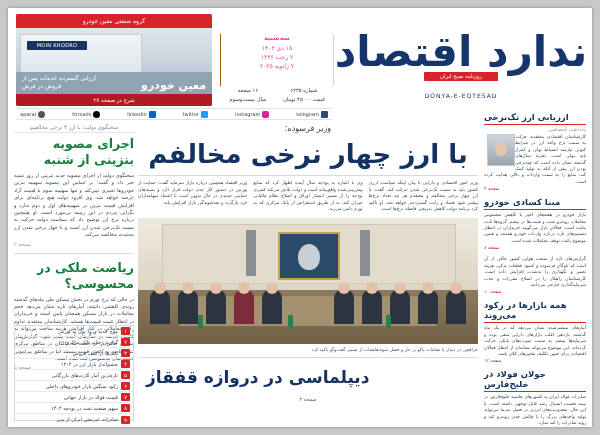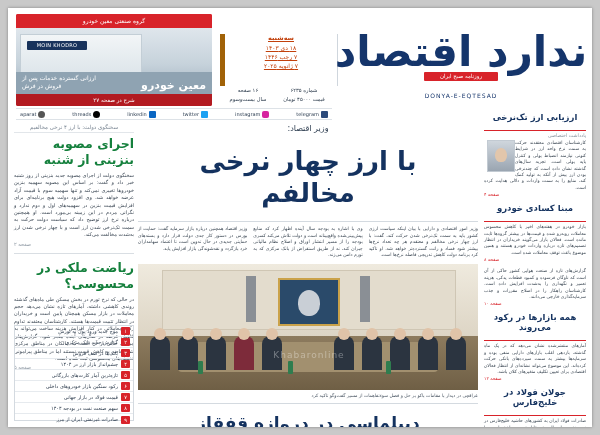--- a/index.html
+++ b/index.html
@@ -92,22 +92,22 @@
     font-size:6px;color:#15356b;letter-spacing:1px;
   }
   .logo-red-tab{
     position:absolute;right:88px;top:60px;width:74px;height:9px;background:#d8232a;
     color:#fff;font-size:5.5px;line-height:9px;text-align:center;border-radius:1px;
   }
 
   
   .issue{
     position:absolute;left:212px;top:26px;width:112px;height:52px;
-    border-right:1px solid #cfd6dd;border-left:5px solid #a16207;
-    text-align:center;color:#c2410c;text-decoration:underline;
+    border-right:1px solid #cfd6dd;border-left:1px solid #a16207;
+    text-align:center;color:#ec4899;
   }
   .issue div{font-size:6px;line-height:9px;}
   .issue .d0{font-weight:bold;font-size:6.5px;}
   .issue-grid{
     position:absolute;left:212px;top:78px;width:112px;height:18px;
     display:flex;flex-wrap:wrap;
   }
   .issue-grid span{width:50%;font-size:5.2px;line-height:9px;text-align:center;color:#2c3b4c;}
 
   
@@ -167,21 +167,21 @@
     width:9px;height:8px;border-radius:1px;background:#d8232a;color:#fff;
     font-size:5px;line-height:8px;text-align:center;flex:0 0 auto;
   }
   .idx-txt{font-size:5px;color:#2c3b4c;line-height:11px;white-space:nowrap;overflow:hidden;}
 
   
   .c-kicker{
     font-size:8px;color:#2a3a4d;text-align:center;margin:0 0 2px 0;
   }
   .c-head{
-    margin:12px;font-size:26px;line-height:32px;color:#14325f;text-align:center;font-weight:bold;
+    margin:5px;font-size:26px;line-height:32px;color:#14325f;text-align:center;font-weight:bold;
   }
   .c-rule{height:1px;background:#d4dae0;margin:5px 0 4px;}
   .c-cols{
     display:flex;gap:6px;direction:rtl;
   }
   .c-cols p{
     margin:0;flex:1;font-size:4.6px;line-height:6.6px;color:#3c4854;text-align:justify;
   }
   .photo{
     position:relative;margin-top:5px;width:340px;height:126px;
@@ -207,31 +207,31 @@
   .ph-bottle.b1{left:60px;}.ph-bottle.b2{left:150px;}.ph-bottle.b3{left:248px;}
   .ph-watermark{
     position:absolute;left:96px;top:86px;width:150px;text-align:center;
     color:rgba(255,255,255,.35);font-size:9px;letter-spacing:1px;
   }
   .photo-caption{
     margin-top:3px;font-size:4.6px;line-height:6.4px;color:#4a5663;text-align:justify;direction:rtl;
   }
   .c-sub-rule{height:1px;background:#d4dae0;margin:4px 0 3px;}
   .c-sub-head{
-    margin:8px;font-size:17px;line-height:22px;color:#14325f;text-align:center;font-weight:bold;
+    margin:8px;font-size:17px;line-height:22px;color:#14325f;text-align:left;font-weight:bold;
   }
   .c-sub-dek{
     font-size:5px;color:#55616e;text-align:center;margin-top:3px;
   }
 
   
   .brief{margin-bottom:6px;}
   .brief .hd{
-    font-size:8.5px;color:#14325f;font-weight:bold;text-align:center;margin:0 0 2px 0;
-    border-bottom:1.5px solid #d8232a;padding-bottom:8px;
+    font-size:8.5px;color:#14325f;font-weight:bold;text-align:left;margin:0 0 2px 0;
+    border-bottom:1.5px solid #d8232a;padding-bottom:2px;
   }
   .brief .sub{font-size:4.8px;color:#8a94a0;text-align:right;margin:0 0 2px;}
   .brief .bd{font-size:4.5px;line-height:6.4px;color:#3c4854;text-align:justify;direction:rtl;}
   .brief .more{font-size:4.5px;color:#d8232a;text-align:left;margin-top:1px;}
   .headshot{
     float:left;width:26px;height:30px;margin:0 0 2px 3px;
     background:linear-gradient(180deg,#cfd6dd,#9aa5b1);border:1px solid #c2cad2;
   }
   .headshot:after{content:"";display:block;margin:7px auto 0;width:12px;height:14px;border-radius:50% 50% 45% 45%;background:#e2c6ab;}
 </style>
@@ -356,21 +356,21 @@
       <span class="idx-num">۸</span>
       <span class="idx-txt">سهم صنعت نفت در بودجه ۱۴۰۴</span>
     </div>
     <div class="idx-row">
       <span class="idx-num">۹</span>
       <span class="idx-txt">صادرات غیرنفتی ایران از مرز</span>
     </div>
   </div>
 
   <div class="center">
-    <div class="c-kicker">وزیر اقتصاد:</div>
+    <div class="c-kicker">وزیر فرسوده:</div>
     <h1 class="c-head">با ارز چهار نرخی مخالفم</h1>
     <div class="c-rule"></div>
     <div class="c-cols">
       <p>وزیر امور اقتصادی و دارایی با بیان اینکه سیاست ارزی کشور باید به سمت تک‌نرخی شدن حرکت کند، گفت: با ارز چهار نرخی مخالفم و معتقدم هر چه تعداد نرخ‌ها بیشتر شود فساد و رانت گسترده‌تر خواهد شد. او تاکید کرد برنامه دولت کاهش تدریجی فاصله نرخ‌ها است.</p>
       <p>وی با اشاره به بودجه سال آینده اظهار کرد که منابع پیش‌بینی‌شده واقع‌بینانه است و دولت تلاش می‌کند کسری بودجه را از مسیر انتشار اوراق و اصلاح نظام مالیاتی جبران کند، نه از طریق استقراض از بانک مرکزی که به تورم دامن می‌زند.</p>
       <p>وزیر اقتصاد همچنین درباره بازار سرمایه گفت: حمایت از بورس در دستور کار جدی دولت قرار دارد و بسته‌های حمایتی جدیدی در حال تدوین است تا اعتماد سهامداران خرد بازگردد و نقدشوندگی بازار افزایش یابد.</p>
     </div>
 
     <div class="photo">
       <div class="ph-wall"></div>
@@ -407,21 +407,20 @@
         <div class="ph-p l9">
             <i></i>
           </div>
         <div class="ph-p l10">
             <i></i>
           </div>
       </div>
       <div class="ph-bottle b1"></div>
       <div class="ph-bottle b2"></div>
       <div class="ph-bottle b3"></div>
-      <div class="ph-watermark">Khabaronline</div>
     </div>
 
     <div class="photo-caption">عراقچی در دیدار با مقامات باکو بر حل و فصل سوء‌تفاهمات از مسیر گفت‌وگو تاکید کرد</div>
     <div class="c-sub-rule"></div>
     <h2 class="c-sub-head">دیپلماسی در دروازه قفقاز</h2>
     <div class="c-sub-dek">صفحه ۳</div>
   </div>
 
   <div class="rail-right">
 

